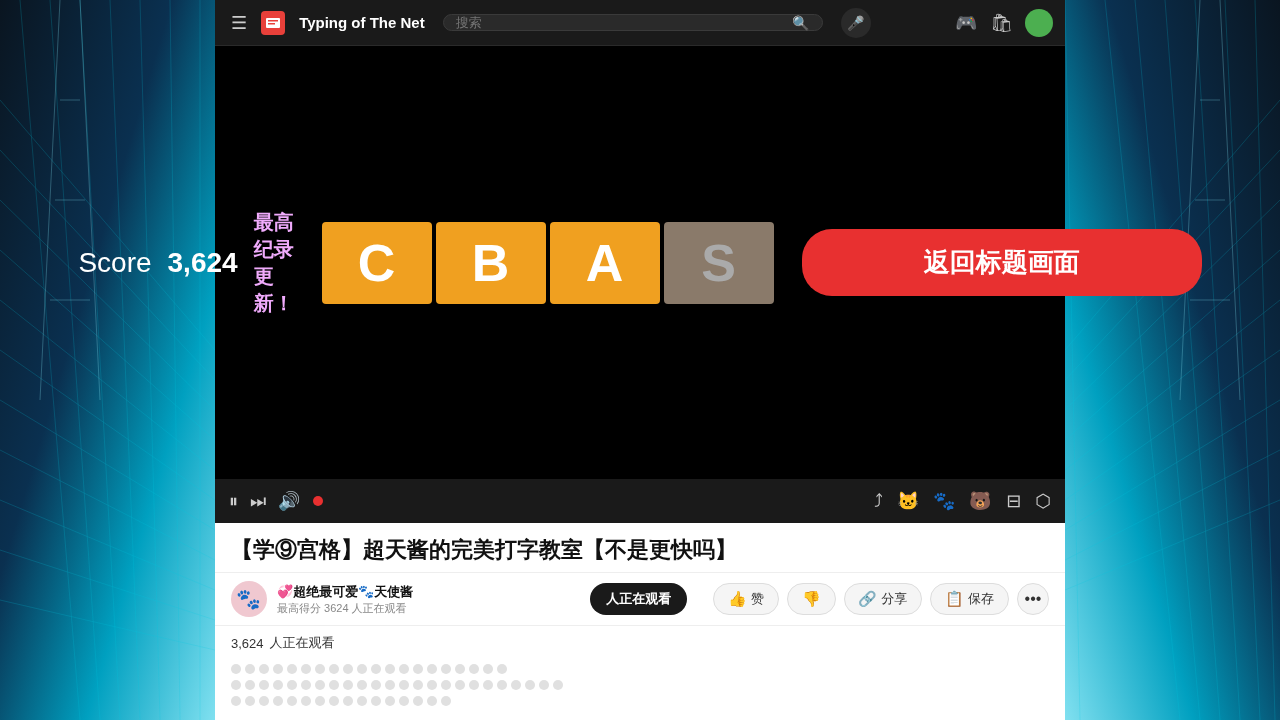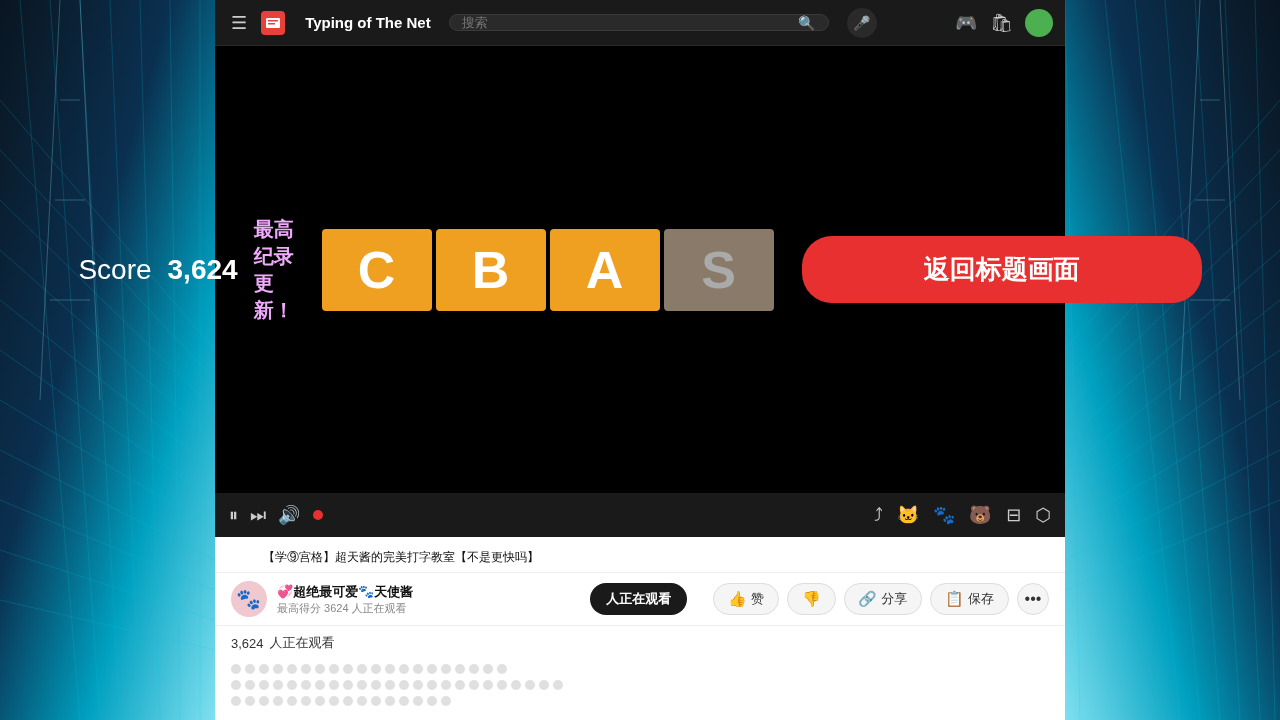--- a/index.html
+++ b/index.html
@@ -52,21 +52,21 @@
     .hamburger {
       color: #ccc;
       font-size: 18px;
       cursor: pointer;
       padding: 4px;
     }
 
     .logo-area {
       display: flex;
       align-items: center;
-      gap: 20px;
+      gap: 14px;
     }
 
     .logo-icon {
       width: 24px;
       height: 24px;
       background: #e8403a;
       border-radius: 4px;
       display: flex;
       align-items: center;
       justify-content: center;
@@ -269,25 +269,24 @@
     }
 
     
     .video-title-row {
       background: #ffffff;
       padding: 12px 16px 6px 16px;
       border-bottom: 1px solid #eee;
     }
 
     .video-title {
-      font-size: 12px;
-      font-weight: 400;
+      font-size: 22px;
+      font-weight: 700;
       color: #111;
       line-height: 1.4;
-      margin-left: 32px;
     }
 
     
     .channel-row {
       display: flex;
       align-items: center;
       padding: 8px 16px;
       background: #fff;
       gap: 10px;
       border-bottom: 1px solid #eee;

